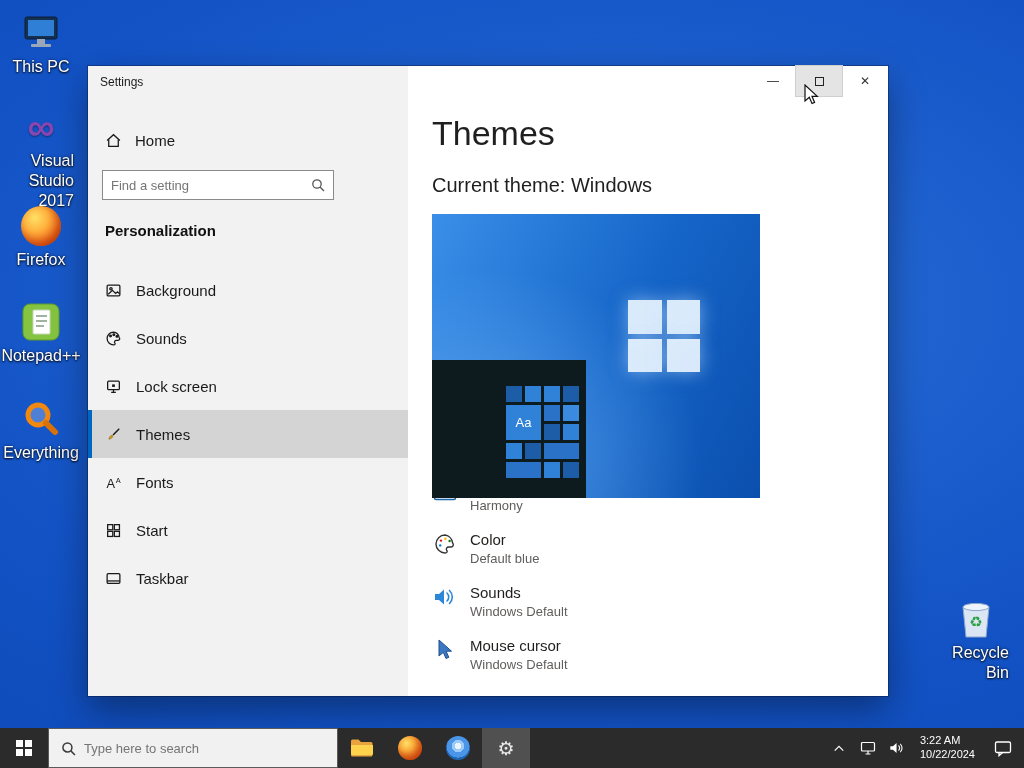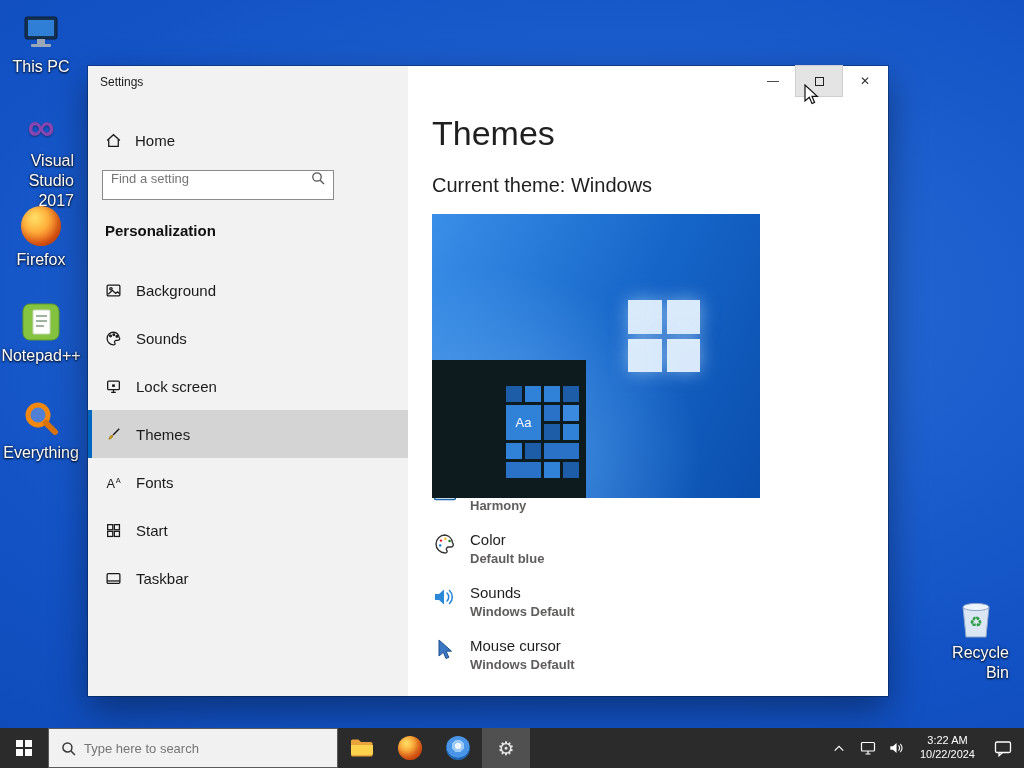--- a/index.html
+++ b/index.html
@@ -26,21 +26,21 @@
   .controls{position:absolute;top:0;right:0;display:flex;z-index:3;}
   .ctrl{width:46px;height:30px;display:flex;align-items:center;justify-content:center;
     font-size:12px;color:#333;background:transparent;border:none;cursor:default;}
   .ctrl-max{background:#e4e4e4;outline:1px solid #cfcfcf;}
   .max-box{width:9px;height:9px;border:1px solid #222;}
 
   .sidebar{position:absolute;left:0;top:0;bottom:0;width:320px;background:#f2f2f2;}
   .home-row{position:absolute;left:0;top:56px;width:100%;height:36px;display:flex;align-items:center;
     gap:13px;padding-left:17px;font-size:15px;color:#1a1a1a;}
   .side-search{position:absolute;left:14px;top:104px;width:232px;height:30px;background:#fff;
-    border:1px solid #8a8a8a;display:flex;align-items:flex-start;}
+    border:1px solid #8a8a8a;display:flex;align-items:center;}
   .side-search input{flex:1;border:none;outline:none;background:transparent;font-size:13px;color:#333;
     padding:0 8px;font-family:inherit;}
   .side-search .mag{margin-right:8px;display:flex;}
   .side-section{position:absolute;left:17px;top:156px;font-size:15px;font-weight:bold;color:#111;}
   .nav{position:absolute;left:0;top:200px;width:100%;}
   .nav-item{height:48px;display:flex;align-items:center;gap:14px;padding-left:17px;font-size:15px;
     color:#1a1a1a;position:relative;cursor:default;}
   .nav-item.selected{background:#d4d4d4;}
   .nav-item.selected::before{content:'';position:absolute;left:0;top:0;bottom:0;width:4px;background:#0067c0;}
   .nicon{width:17px;height:17px;display:flex;align-items:center;justify-content:center;flex:0 0 17px;}
@@ -61,37 +61,37 @@
   .mrow{height:3px;margin-bottom:13px;
     background:linear-gradient(to right,#cfd8da 0 4px,transparent 4px 8px,#cfd8da 8px 22px,transparent 22px);}
   .tiles{position:absolute;left:74px;top:26px;width:76px;height:100px;}
   .tile{position:absolute;}
   .tile-aa{display:flex;align-items:center;justify-content:center;color:#fff;font-size:13px;}
 
   .theme-list{position:absolute;left:24px;top:412px;}
   .trow{display:flex;align-items:flex-start;gap:12px;margin-bottom:11px;min-height:42px;}
   .trow .ticon{width:26px;height:24px;display:flex;align-items:center;justify-content:center;margin-top:1px;}
   .trow .tt{font-size:15px;color:#201f1e;}
-  .trow .tv{font-size:13px;color:#605e5c;margin-top:3px;font-weight:bold;}
+  .trow .tv{font-size:13px;color:#605e5c;margin-top:3px;}
 
   
   .taskbar{position:absolute;left:0;bottom:0;width:100%;height:40px;background:#2b2b2b;
     display:flex;align-items:stretch;z-index:10;}
   .tb-start{width:48px;display:flex;align-items:center;justify-content:center;background:transparent;border:none;}
   .win-logo{display:grid;grid-template:1fr 1fr/1fr 1fr;gap:1.5px;width:16px;height:16px;}
   .win-logo i{background:#fff;}
   .tb-search{width:290px;background:#f1f1f1;border:1px solid #5a5a5a;display:flex;align-items:center;gap:8px;padding-left:12px;}
   .tb-search input{flex:1;border:none;outline:none;background:transparent;font-size:13px;color:#4a4a4a;font-family:inherit;}
   .tb-apps{display:flex;}
   .tb-app{width:48px;display:flex;align-items:center;justify-content:center;background:transparent;border:none;}
   .tb-app.active{background:#505050;}
   .gear{font-size:19px;color:#e8e8e8;line-height:1;}
   .tb-tray{margin-left:auto;display:flex;align-items:center;gap:9px;padding-right:6px;}
   .tray-ic{display:flex;align-items:center;justify-content:center;width:20px;height:28px;}
-  .clock{color:#fff;font-size:11px;line-height:1.25;text-align:center;padding:0 4px;}
+  .clock{color:#fff;font-size:11px;line-height:1.25;padding:0 4px;}
 
   
   .cursor{position:absolute;left:803px;top:84px;z-index:50;pointer-events:none;}
 </style>
 </head>
 <body>
 
 <div class="desktop">
 
   <div class="dicon" style="left:8px;top:12px">

